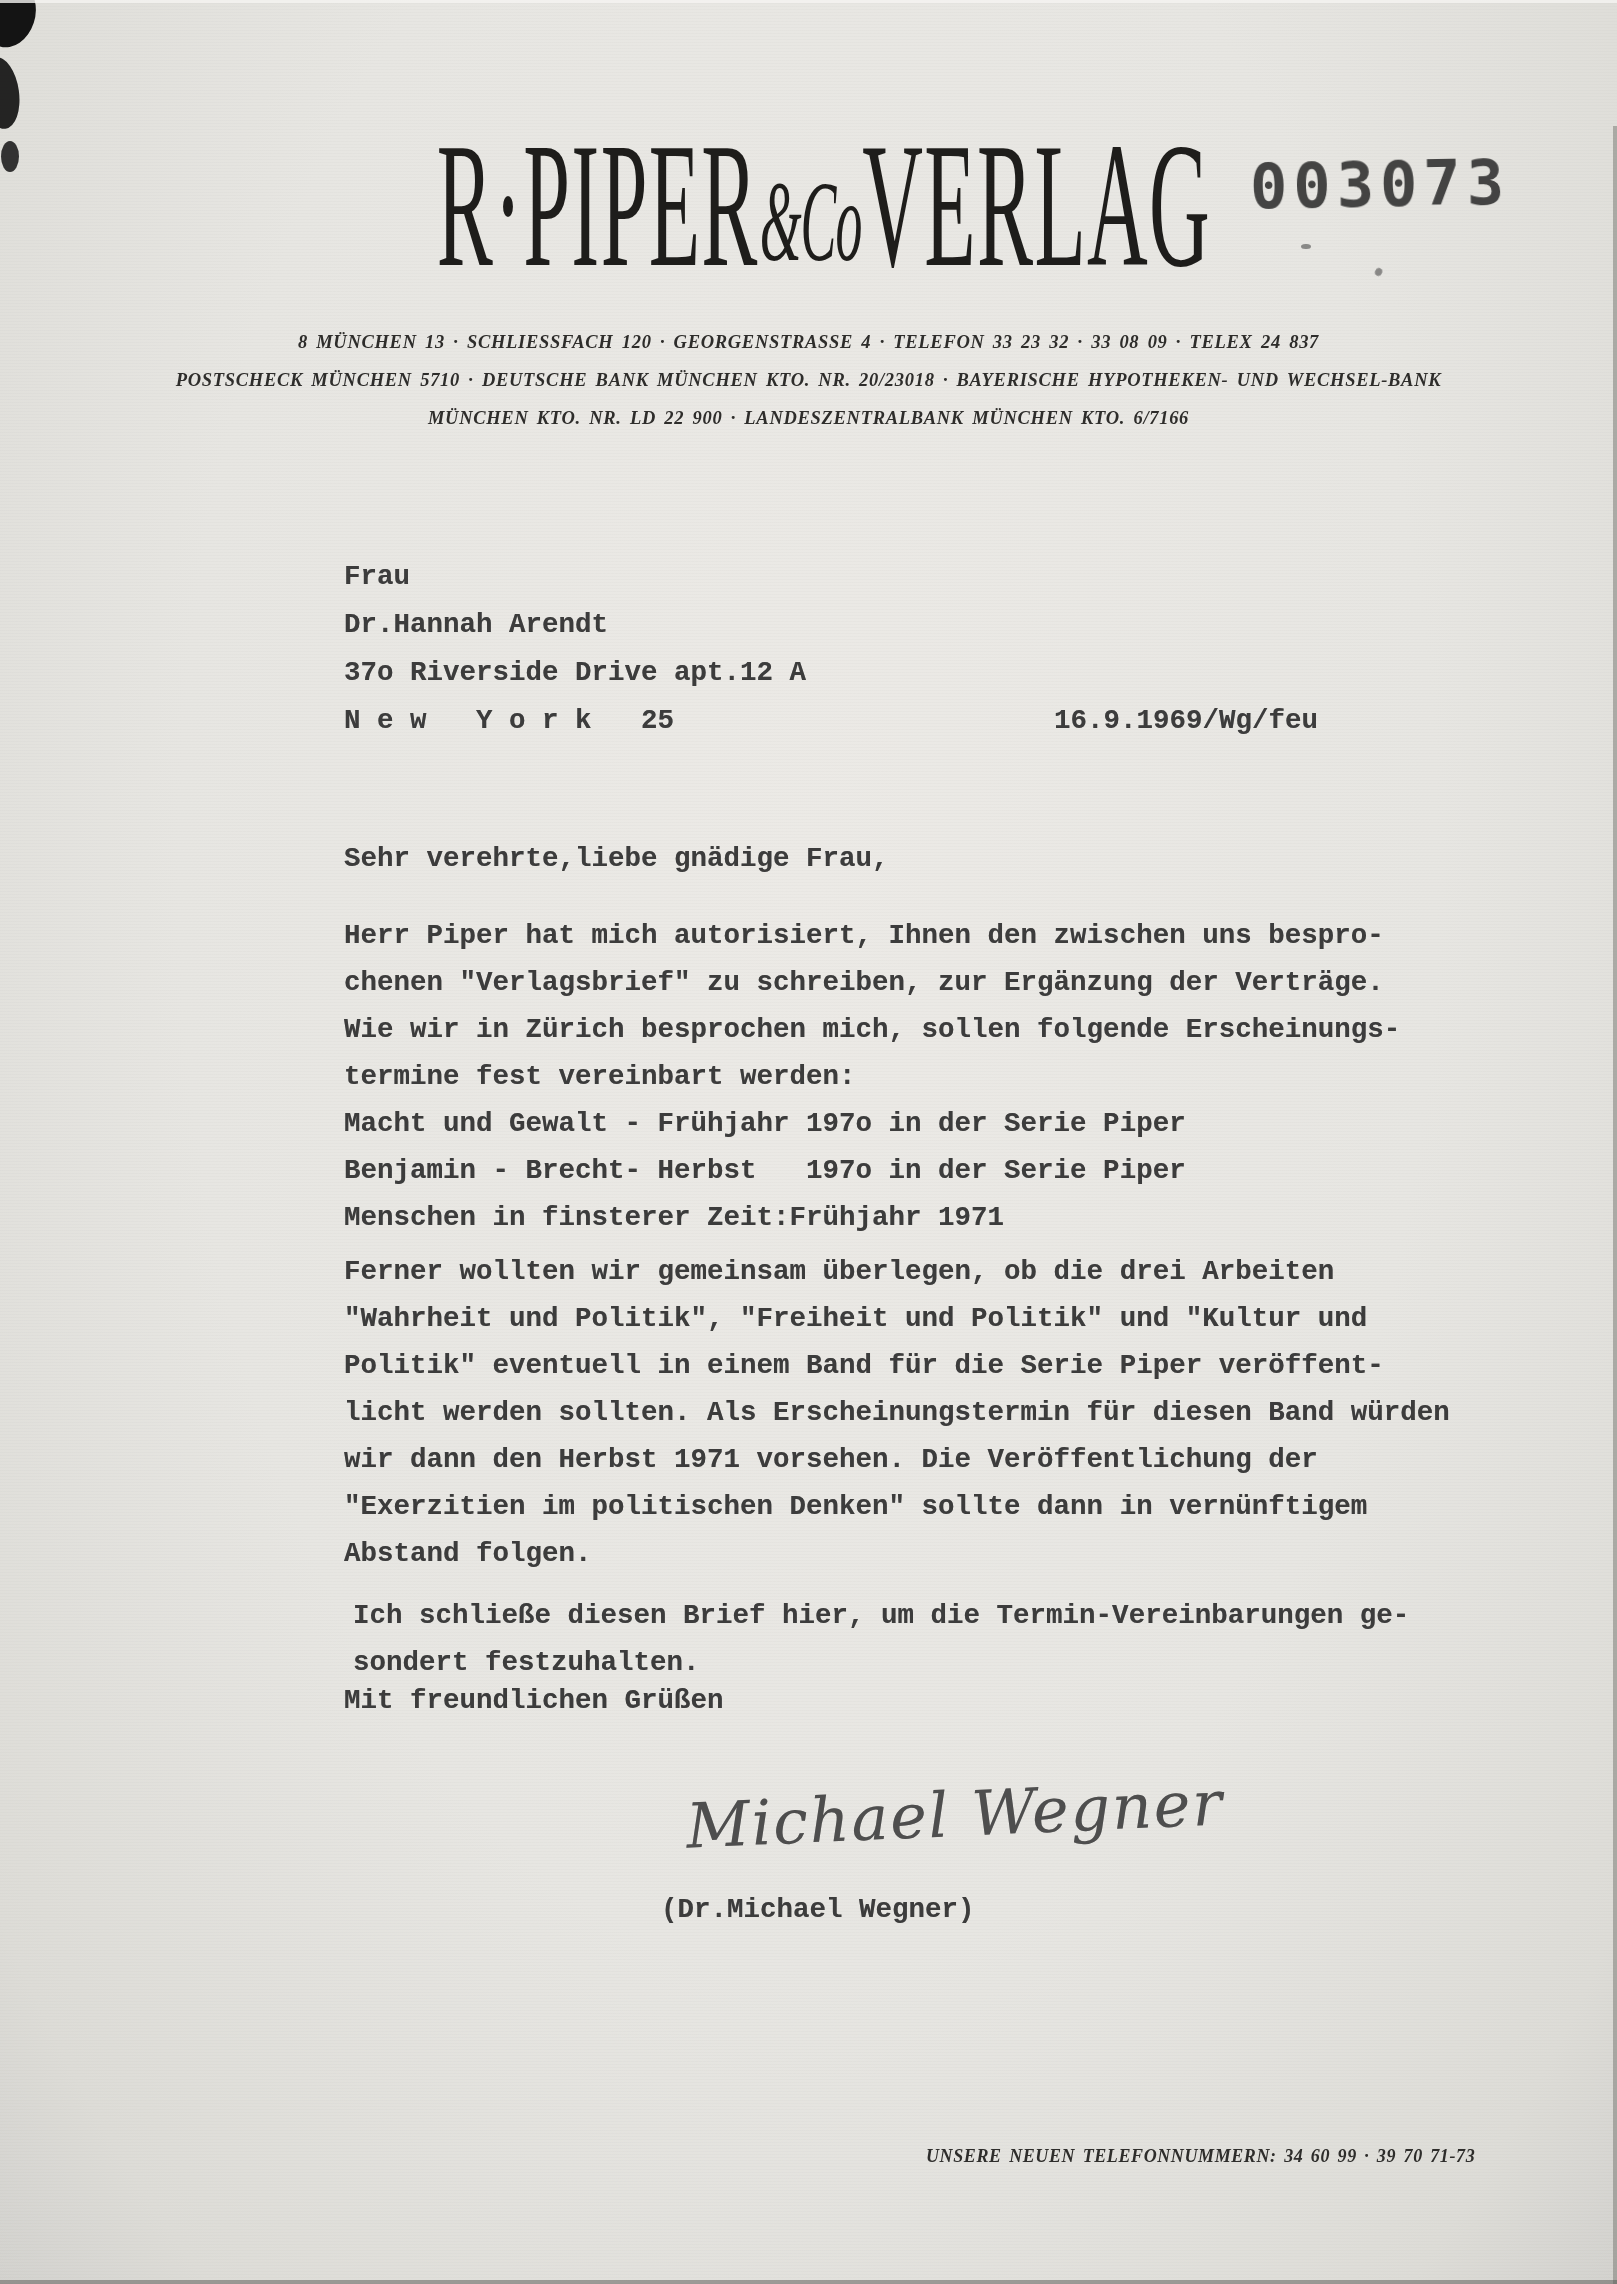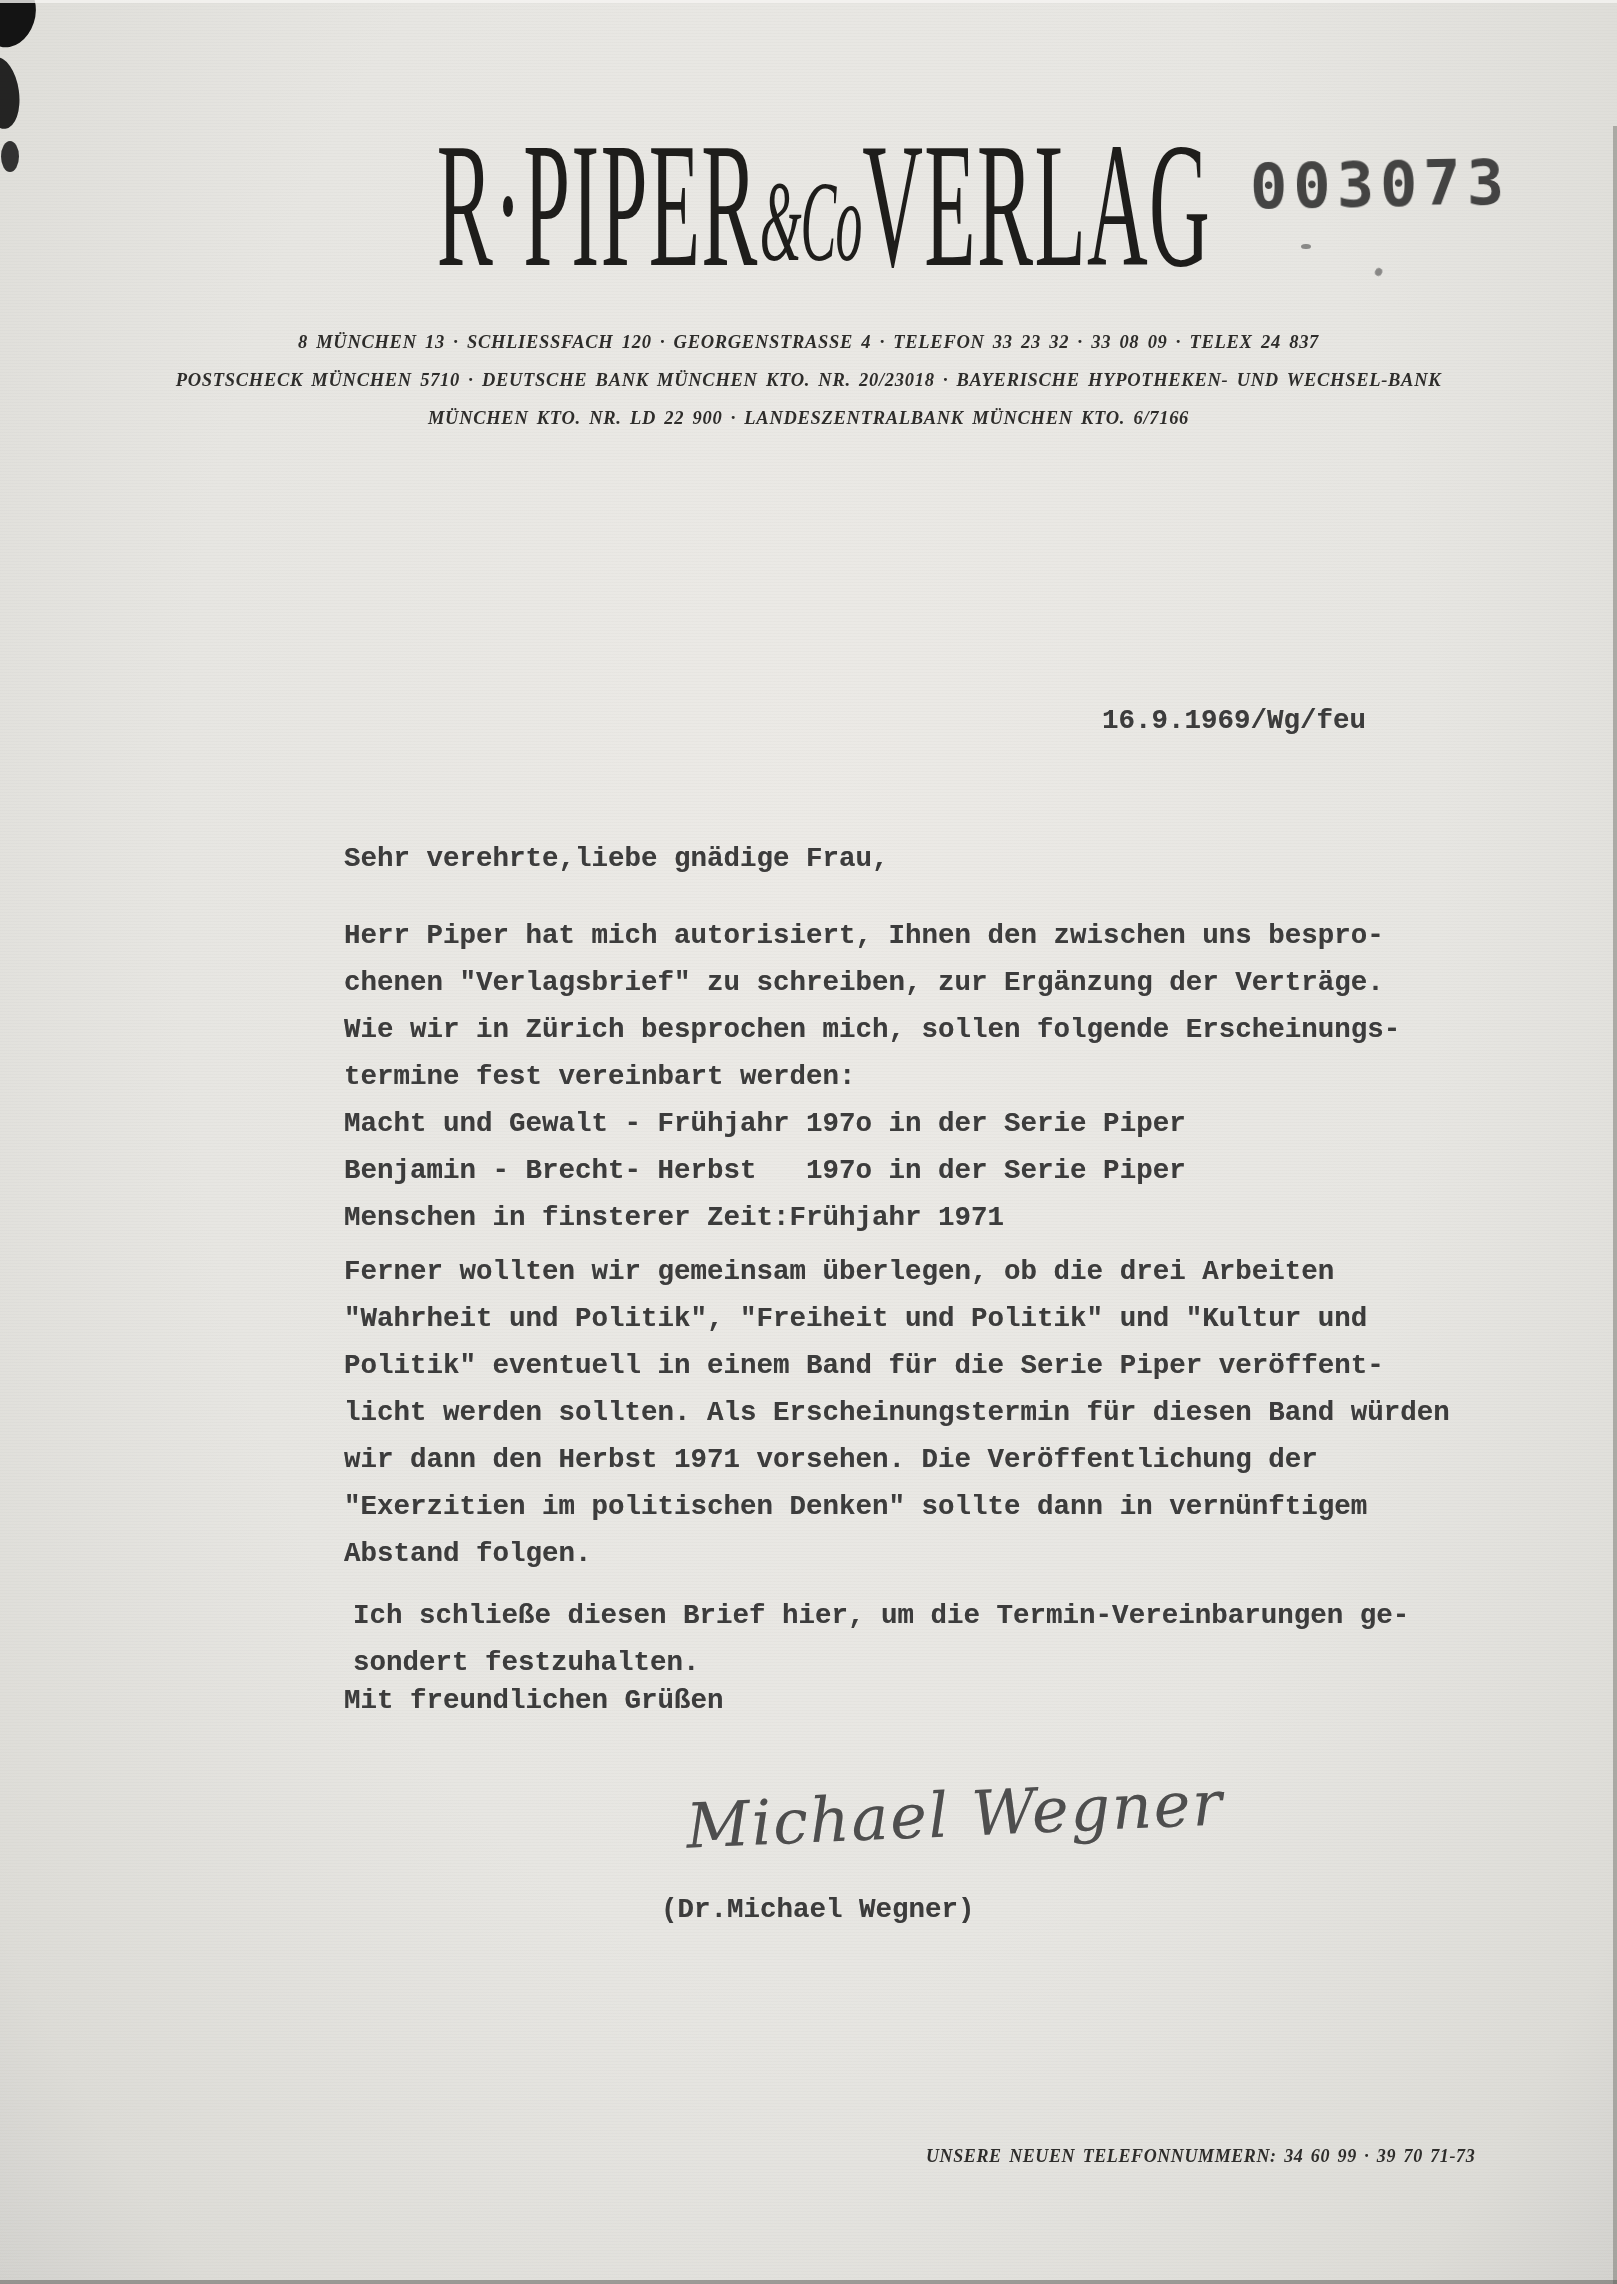--- a/index.html
+++ b/index.html
@@ -58,21 +58,21 @@
   
   .tw{
     position:absolute;left:344px;
     font-family:"Liberation Mono", monospace;font-weight:700;
     font-size:27.5px;color:#3c3c3c;
     text-shadow:0 0 0.6px rgba(50,50,50,.42);
   }
   .tw .line{white-space:pre;height:47px;line-height:47px;}
   .tw.lh80 .line{height:48px;line-height:48px;}
   .recipient{top:553px;}
-  .dateline{top:697px;left:1054px;margin-left:48px;}
+  .dateline{top:697px;left:1054px;}
   .salutation{top:835px;}
   .para1{top:912px;}
   .para2{top:1248px;}
   .para3{top:1592px;margin-left:9px;}
   .closing{top:1677px;text-align:center;}
   .typed-name{top:1886px;left:661px;}
 
   .signature{
     position:absolute;left:686px;top:1779px;
     font-family:"DejaVu Serif", serif;font-style:italic;font-weight:400;
@@ -107,20 +107,26 @@
   <div class="stamp">003073</div>
   <div class="stamp-speck sp1"></div>
   <div class="stamp-speck sp2"></div>
 
   <div class="lh-address">
     <div>8 MÜNCHEN 13 · SCHLIESSFACH 120 · GEORGENSTRASSE 4 · TELEFON 33 23 32 · 33 08 09 · TELEX 24 837</div>
     <div>POSTSCHECK MÜNCHEN 5710 · DEUTSCHE BANK MÜNCHEN KTO. NR. 20/23018 · BAYERISCHE HYPOTHEKEN- UND WECHSEL-BANK</div>
     <div>MÜNCHEN KTO. NR. LD 22 900 · LANDESZENTRALBANK MÜNCHEN KTO. 6/7166</div>
   </div>
 
+  <div class="tw lh80 recipient">
+    <div class="line">Frau</div>
+    <div class="line">Dr.Hannah Arendt</div>
+    <div class="line">37o Riverside Drive apt.12 A</div>
+    <div class="line">N e w   Y o r k   25</div>
+  </div>
 
   <div class="tw lh80 dateline">
     <div class="line">16.9.1969/Wg/feu</div>
   </div>
 
   <div class="tw salutation">
     <div class="line">Sehr verehrte,liebe gnädige Frau,</div>
   </div>
 
   <div class="tw para1">

